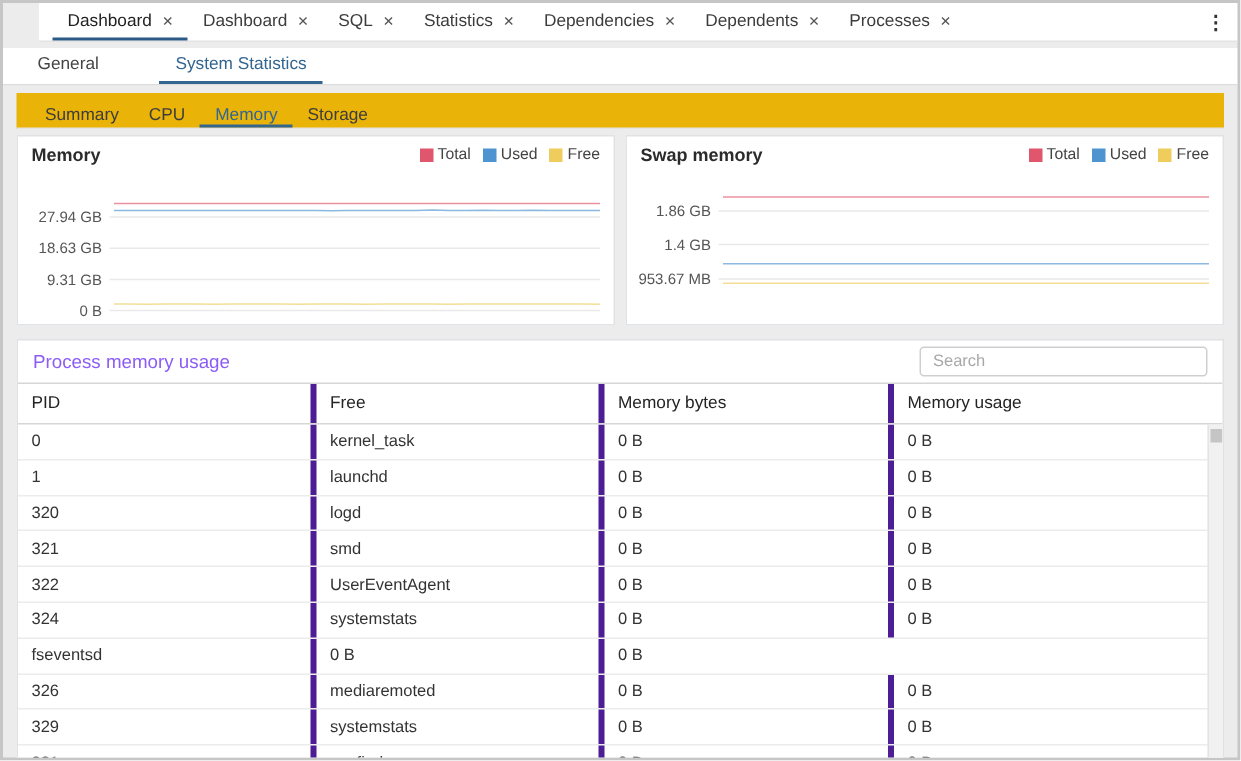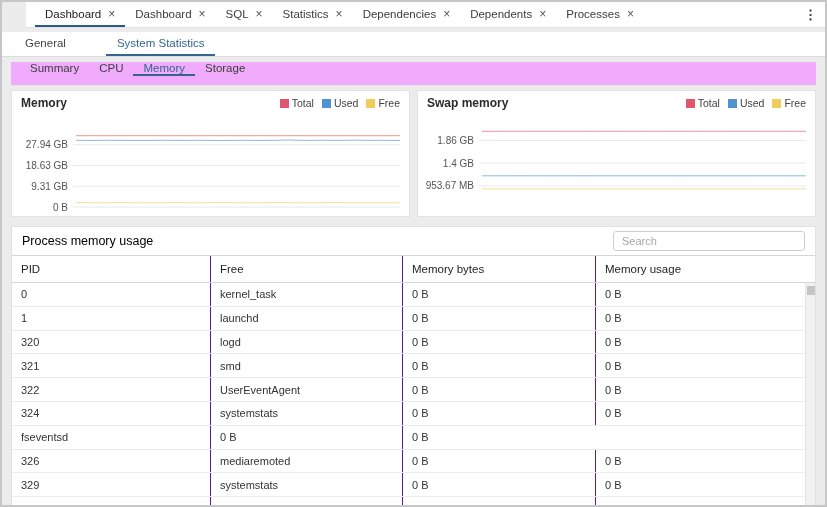--- a/index.html
+++ b/index.html
@@ -26,21 +26,21 @@
     background:#fff; height:25px; display:flex; align-items:stretch;
     margin-top:4px; padding-left:12px; border-bottom:1px solid #dcdcdc;gap:29px;
   }
   .sub-tab {
     display:flex; align-items:center; padding:0 11px; font-size:11.5px;
     color:#444; cursor:pointer; border-bottom:2px solid transparent;
   }
   .sub-tab.active { color:#326690; border-bottom-color:#326690; }
   
   .stat-tabbar {
-    background:#f0abfc; height:24px; display:flex; align-items:flex-start;
+    background:#eab308; height:24px; display:flex; align-items:flex-end;
     margin:5px 9px 0 9px; padding-left:9px; border-bottom:1px solid #e4e4e4;
   }
   .stat-tab {
     display:flex; align-items:center; padding:0 10px; font-size:11.5px;
     color:#3d3d3d; cursor:pointer; border-bottom:2px solid transparent;
   }
   .stat-tab.active { color:#326690; border-bottom-color:#326690; }
   
   .charts-row { display:flex; gap:7px; margin:4px 9px 0 9px; }
   .chart-panel {
@@ -57,36 +57,36 @@
   .chart-body { height:101px; position:relative; }
   
   .process-panel {
     margin:9px 9px 0 9px; background:#fff; border:1px solid #dfe1e4;
     height:284px; display:flex; flex-direction:column; overflow:hidden;
   }
   .process-header {
     height:28px; display:flex; align-items:center; justify-content:space-between;
     padding:0 10px; flex:0 0 auto;
   }
-  .process-title { font-size:12.5px; color:#000000; }
+  .process-title { font-size:12.5px; color:#8b5cf6; }
   .search-input {
     width:192px; height:20px; border:1px solid #cfcfcf; border-radius:3px;
     font-size:11px; color:#333; padding:0 8px; outline:none;
     font-family:"Liberation Sans", sans-serif;
   }
   .search-input::placeholder { color:#a8a8a8; }
   .ptable { flex:1; display:flex; flex-direction:column; border-top:1px solid #d6d6d6; position:relative; }
   .prow {
     display:grid; grid-template-columns:199px 192px 193px 1fr;
     flex:0 0 auto;
   }
   .prow.header { border-bottom:1px solid #d6d6d6; }
   .pcell {
     font-size:11px; color:#333; padding:0 9px; height:26px;
-    display:flex; align-items:center; border-right:1px solid #4c1d95;
+    display:flex; align-items:center; border-right:4px solid #4c1d95;
   }
   .prow.header .pcell { font-size:11.5px; color:#242424; }
   .prow.body { border-bottom:1px solid #ececec; }
   .prow.body .pcell { height:22.8px; }
   .prow .pcell:last-child { border-right:none; }
   .table-body { flex:1; overflow:hidden; position:relative; }
   .vscroll {
     position:absolute; top:0; right:0; bottom:0; width:10px; background:#f1f1f1;
     border-left:1px solid #e4e4e4;
   }

